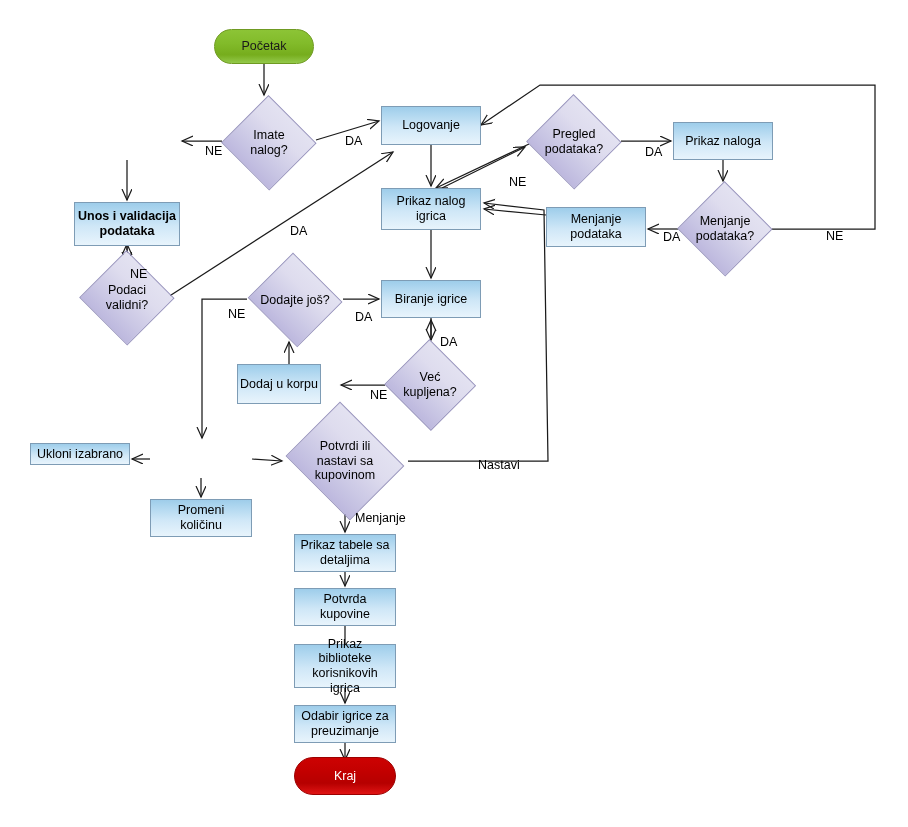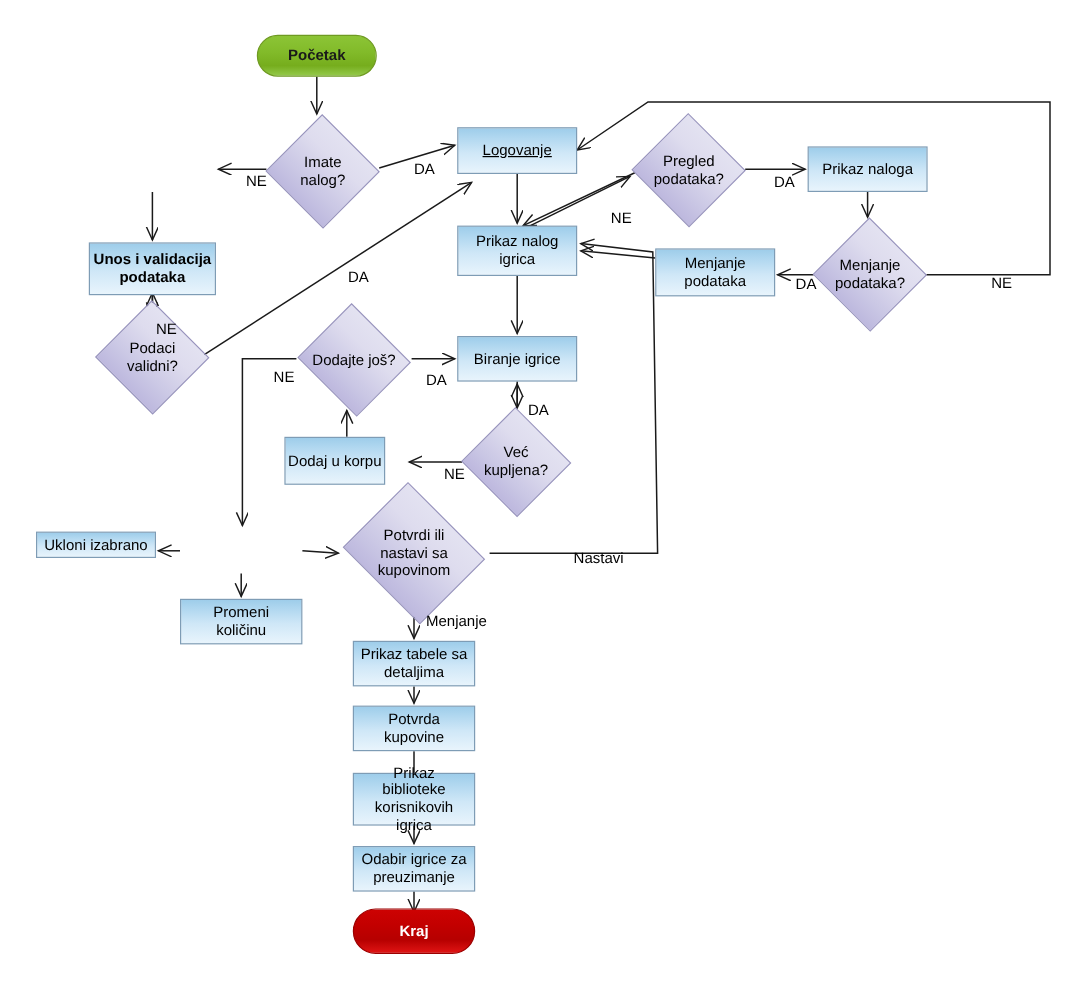--- a/index.html
+++ b/index.html
@@ -57,21 +57,20 @@
     background: linear-gradient(to bottom, #e3e2f1 0%, #dedcee 30%, #c9c6e4 75%, #bdb8de 100%);
     z-index: -1;
   }
   .dec .dtext {
     position: relative;
     z-index: 2;
   }
   
   .term {
     border-radius: 999px;
-    font-weight: bold;
   }
   .term-start {
     border: 1px solid #6f9a22;
     background: linear-gradient(to bottom, #8cc436 0%, #82bb2a 40%, #76ad1d 75%, #93c94a 100%);
     color: #1a1a1a;
   }
   .term-end {
     border: 1px solid #9c0000;
     background: linear-gradient(to bottom, #cd0202 0%, #c30000 35%, #b60000 70%, #e01414 100%);
     color: #ffffff;
@@ -177,21 +176,21 @@
 podataka</span>
   </div>
 
   <div class="node dec" style="left:80px;top:252px;width:94px;height:92px;">
     <span class="diamond-shape"></span>
     <span class="dtext" style="white-space:pre-line;">Podaci
 validni?</span>
   </div>
 
   <div class="node proc" style="left:381px;top:106px;width:100px;height:39px;">
-    <span style="white-space:pre-line;text-decoration:underline;">Logovanje</span>
+    <span style="white-space:pre-line;">Logovanje</span>
   </div>
 
   <div class="node proc" style="left:381px;top:188px;width:100px;height:42px;">
     <span style="white-space:pre-line;">Prikaz nalog
 igrica</span>
   </div>
 
   <div class="node dec" style="left:527px;top:96px;width:94px;height:92px;">
     <span class="diamond-shape"></span>
     <span class="dtext" style="white-space:pre-line;">Pregled

